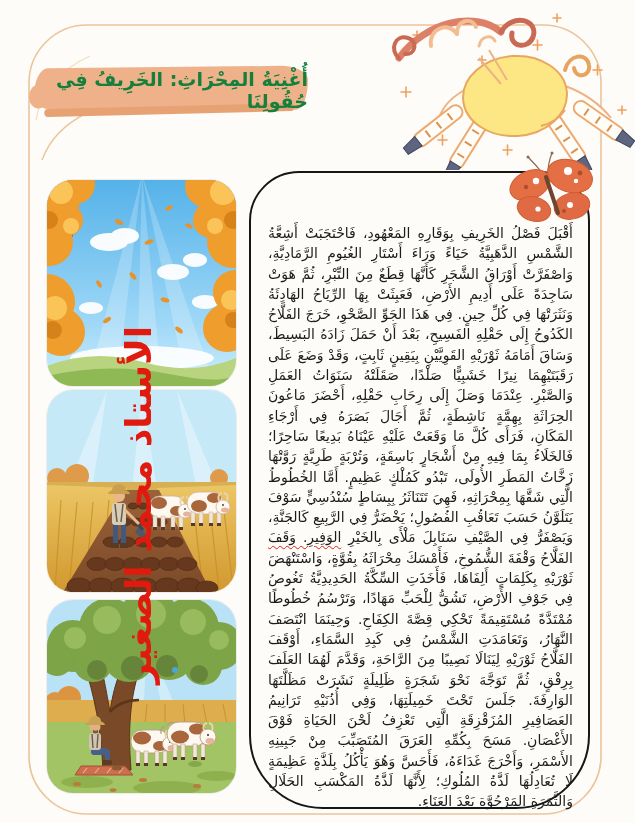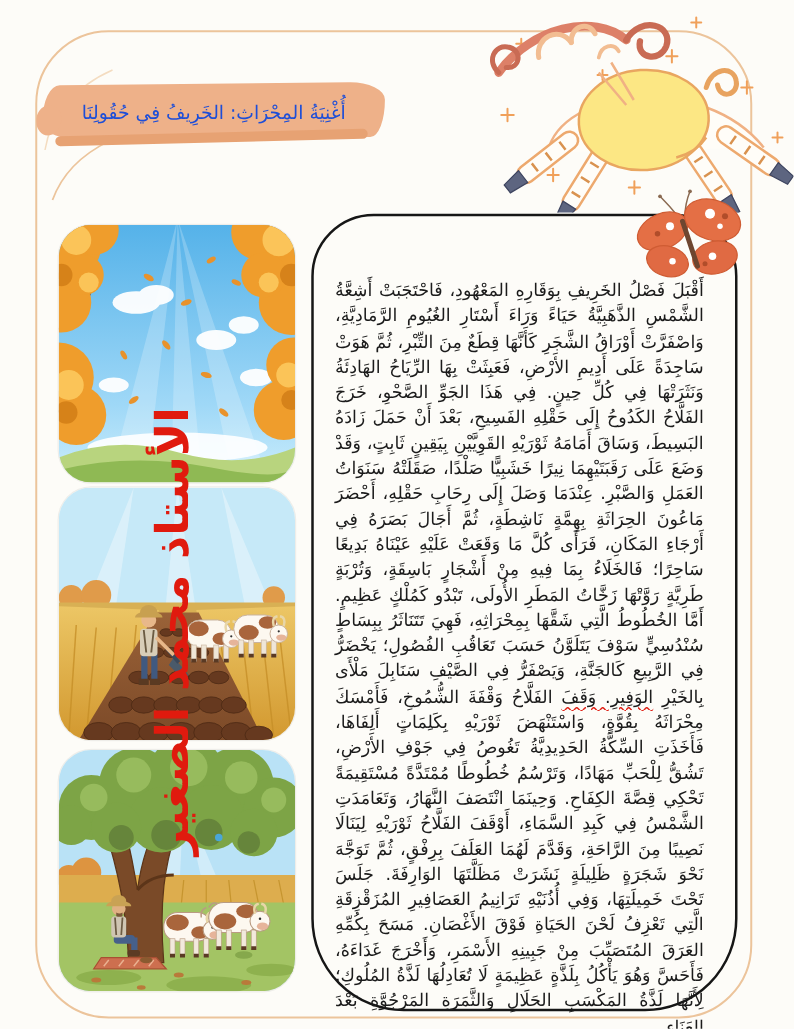--- a/index.html
+++ b/index.html
@@ -13,26 +13,26 @@
   
   .banner { left:34px; top:64px; width:274px; height:52px; z-index:4; }
   .banner-bg { position:absolute; inset:3px 0 5px 0; background:#eeb189;
                border-radius:14px 28px 12px 34px / 28px 14px 30px 14px;
                transform:rotate(-.6deg); }
   .banner-bg::before { content:""; position:absolute; left:10px; right:14px; bottom:-3px; height:8px;
                background:#e7a273; border-radius:8px; transform:rotate(-.8deg); }
   .banner-bg::after { content:""; position:absolute; left:-5px; top:16px; width:20px; height:24px;
                background:#eeb189; border-radius:50% 40% 55% 45%; }
   .banner-title { position:absolute; inset:0; display:flex; align-items:center; justify-content:center;
-               direction:rtl; font-size:15px; font-weight:normal; color:#1d4ed8; letter-spacing:0; }
+               direction:rtl; font-size:19px; font-weight:bold; color:#15803d; letter-spacing:0; }
 
   
   .textbox { left:249px; top:171px; width:341px; height:638px; z-index:2;
              border:2.6px solid #161616; border-radius:50px 50px 74px 74px;
-             background:transparent; padding:50px 25px 8px 17px; }
+             background:transparent; padding:50px 15px 8px 17px; }
   .story { direction:rtl; text-align:justify; font-size:14px; line-height:20.3px; color:#1b1b1b; }
   .sq { text-decoration-line:underline; text-decoration-style:wavy; text-decoration-color:#e02015;
         text-decoration-thickness:1px; text-underline-offset:3px; }
 
   
   .card { left:47px; width:189px; border-radius:26px; overflow:hidden; z-index:1;
           box-shadow:0 0 0 1px rgba(0,0,0,.06); }
   #card1 { top:180px; height:206px; }
   #card2 { top:390px; height:202px; }
   #card3 { top:600px; height:193px; }

